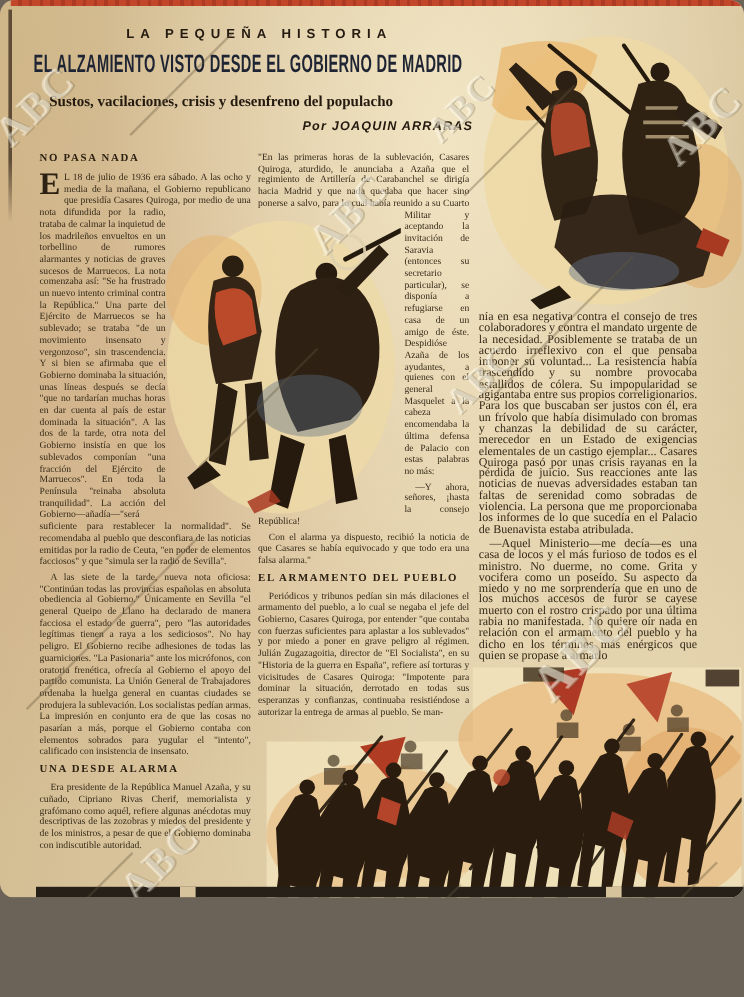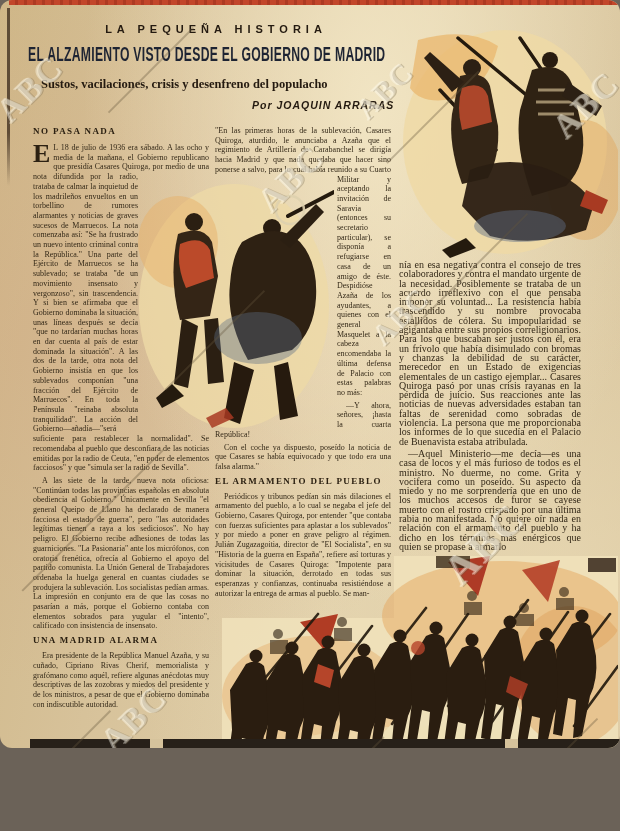--- a/index.html
+++ b/index.html
@@ -162,28 +162,28 @@
     <path d="M96 108 l16 6 -4 18 -16 -6 z" fill="#b5452a"></path>
     <circle cx="196" cy="92" r="7" fill="#b5452a" opacity="0.8"></circle>
     <path d="M288 120 l18 8 -6 16 -16 -8 z" fill="#ad3d26" opacity="0.85"></path>
     <path d="M40 222 l22 10 M100 228 l20 8 M160 224 l24 8 M230 228 l22 8 M300 224 l24 10 M352 226 l26 8" stroke="#241a0e" stroke-width="5" stroke-linecap="round" opacity="0.9" fill="none"></path>
   </svg>
 
   <section class="col col1">
     <h3>NO PASA NADA</h3>
     <p><span class="dropcap">E</span><span>L 18 de julio de 1936 era sábado. A las ocho y media de la mañana, el Gobierno republicano que presidía Casares Quiroga, por medio de una</span> <span class="cut cut1"></span><span>nota difundida por la radio, trataba de calmar la inquietud de los madrileños envueltos en un torbellino de rumores alarmantes y noticias de graves sucesos de Marruecos. La nota comenzaba así: "Se ha frustrado un nuevo intento criminal contra la República." Una parte del Ejército de Marruecos se ha sublevado; se trataba "de un movimiento insensato y vergonzoso", sin trascendencia. Y si bien se afirmaba que el Gobierno dominaba la situación, unas líneas después se decía "que no tardarían muchas horas en dar cuenta al país de estar dominada la situación". A las dos de la tarde, otra nota del Gobierno insistía en que los sublevados componían "una fracción del Ejército de Marruecos". En toda la Península "reinaba absoluta tranquilidad". La acción del Gobierno—añadía—"será suficiente para restablecer la normalidad". Se recomendaba al pueblo que desconfiara de las noticias emitidas por la radio de Ceuta, "en poder de elementos facciosos" y que "simula ser la radio de Sevilla".</span></p>
     <p class="ind">A las siete de la tarde, nueva nota oficiosa: "Continúan todas las provincias españolas en absoluta obediencia al Gobierno." Únicamente en Sevilla "el general Queipo de Llano ha declarado de manera facciosa el estado de guerra", pero "las autoridades legítimas tienen a raya a los sediciosos". No hay peligro. El Gobierno recibe adhesiones de todas las guarniciones. "La Pasionaria" ante los micrófonos, con oratoria frenética, ofrecía al Gobierno el apoyo del partido comunista. La Unión General de Trabajadores ordenaba la huelga general en cuantas ciudades se produjera la sublevación. Los socialistas pedían armas. La impresión en conjunto era de que las cosas no pasarían a más, porque el Gobierno contaba con elementos sobrados para yugular el "intento", calificado con insistencia de insensato.</p>
-    <h3 class="mid">UNA MADRID ALARMA</h3>
+    <h3 class="mid">UNA DESDE ALARMA</h3>
     <p class="ind">Era presidente de la República Manuel Azaña, y su cuñado, Cipriano Rivas Cherif, memorialista y grafómano como aquél, refiere algunas anécdotas muy descriptivas de las zozobras y miedos del presidente y de los ministros, a pesar de que el Gobierno dominaba con indiscutible autoridad.</p>
   </section>
 
   <section class="col col2">
     <p><span>"En las primeras horas de la sublevación, Casares Quiroga, aturdido, le anunciaba a Azaña que el regimiento de Artillería de Carabanchel se dirigía hacia Madrid y que nada quedaba que hacer sino ponerse a salvo, para lo cual había</span> <span class="cut cut2"></span><span>reunido a su Cuarto Militar y aceptando la invitación de Saravia (entonces su secretario particular), se disponía a refugiarse en casa de un amigo de éste. Despidióse Azaña de los ayudantes, a quienes con el general Masquelet a la cabeza encomendaba la última defensa de Palacio con estas palabras no más:</span></p>
-    <p class="ind">—Y ahora, señores, ¡hasta la cuarta República!</p>
-    <p class="ind">Con el coche ya dispuesto, poseído la noticia de que Casares se había equivocado y que todo era una falsa alarma."</p>
+    <p class="ind">—Y ahora, señores, ¡hasta la consejo República!</p>
+    <p class="ind">Con el alarma ya dispuesto, recibió la noticia de que Casares se había equivocado y que todo era una falsa alarma."</p>
     <h3 class="mid">EL ARMAMENTO DEL PUEBLO</h3>
     <p class="ind">Periódicos y tribunos pedían sin más dilaciones el armamento del pueblo, a lo cual se negaba el jefe del Gobierno, Casares Quiroga, por entender "que contaba con fuerzas suficientes para aplastar a los sublevados" y por miedo a poner en grave peligro al régimen. Julián Zugazagoitia, director de "El Socialista", en su "Historia de la guerra en España", refiere así torturas y vicisitudes de Casares Quiroga: "Impotente para dominar la situación, derrotado en todas sus esperanzas y confianzas, continuaba resistiéndose a autorizar la entrega de armas al pueblo. Se man-</p>
   </section>
 
   <section class="col col3">
     <p>nía en esa negativa contra el consejo de tres colaboradores y contra el mandato urgente de la necesidad. Posiblemente se trataba de un acuerdo irreflexivo con el que pensaba imponer su voluntad... La resistencia había trascendido y su nombre provocaba estallidos de cólera. Su impopularidad se agigantaba entre sus propios correligionarios. Para los que buscaban ser justos con él, era un frívolo que había disimulado con bromas y chanzas la debilidad de su carácter, merecedor en un Estado de exigencias elementales de un castigo ejemplar... Casares Quiroga pasó por unas crisis rayanas en la pérdida de juicio. Sus reacciones ante las noticias de nuevas adversidades estaban tan faltas de serenidad como sobradas de violencia. La persona que me proporcionaba los informes de lo que sucedía en el Palacio de Buenavista estaba atribulada.</p>
     <p class="ind">—Aquel Ministerio—me decía—es una casa de locos y el más furioso de todos es el ministro. No duerme, no come. Grita y vocifera como un poseído. Su aspecto da miedo y no me sorprendería que en uno de los muchos accesos de furor se cayese muerto con el rostro crispado por una última rabia no manifestada. No quiere oír nada en relación con el armamento del pueblo y ha dicho en los términos más enérgicos que quien se propase a armarlo</p>
   </section>
 
 

